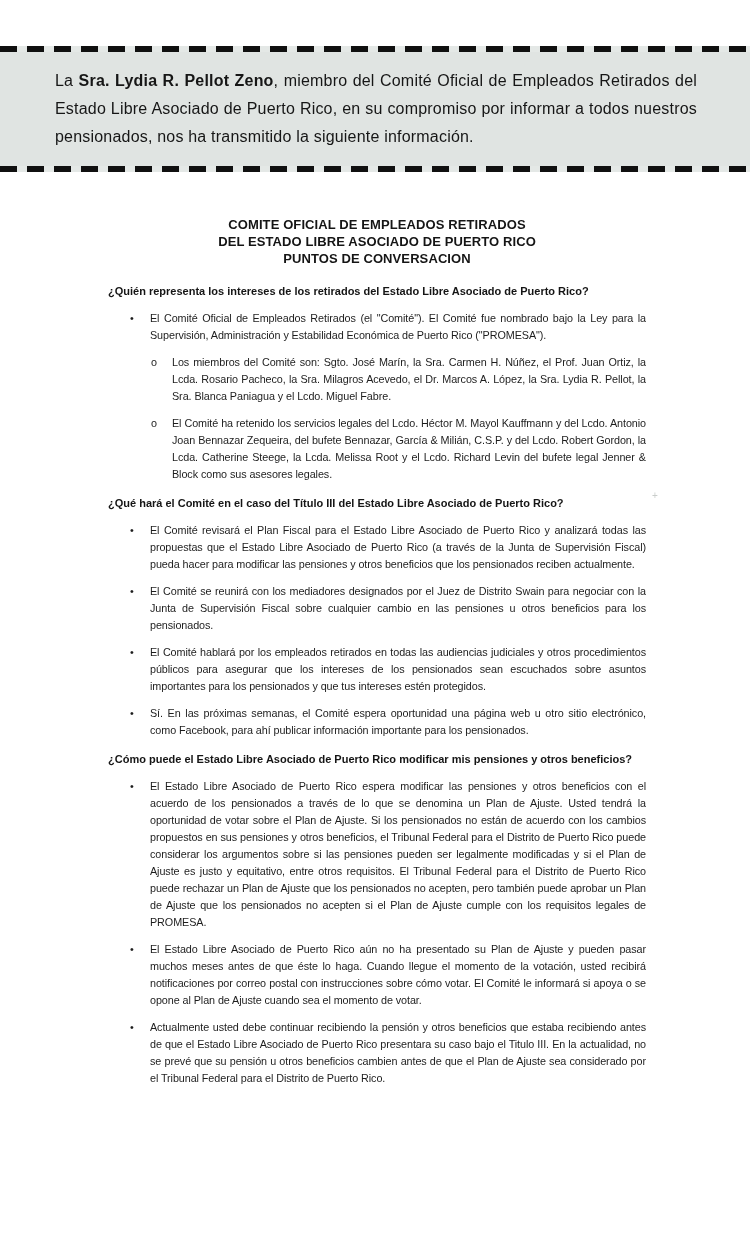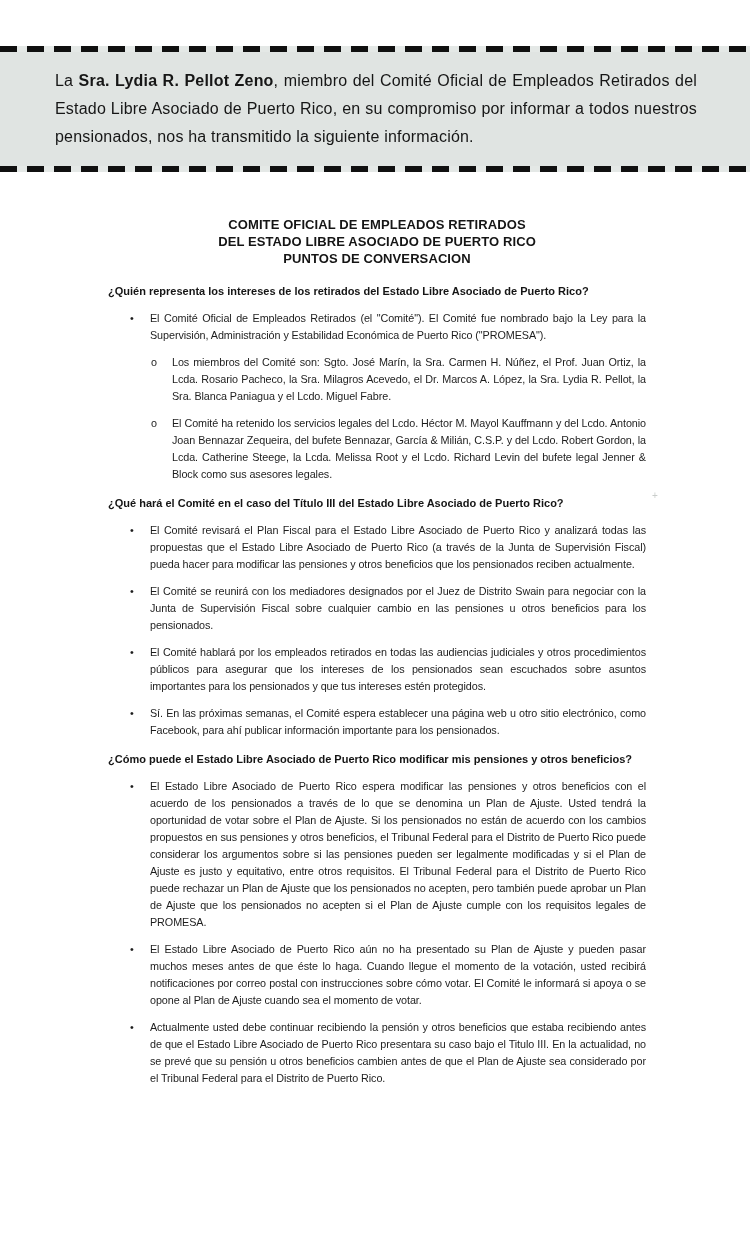--- a/index.html
+++ b/index.html
@@ -97,21 +97,21 @@
           <div class="bullet lvl2"><span class="marker">o</span><span>Los miembros del Comité son: Sgto. José Marín, la Sra. Carmen H. Núñez, el Prof. Juan Ortiz, la Lcda. Rosario Pacheco, la Sra. Milagros Acevedo, el Dr. Marcos A. López, la Sra. Lydia R. Pellot, la Sra. Blanca Paniagua y el Lcdo. Miguel Fabre.</span></div>
           <div class="bullet lvl2"><span class="marker">o</span><span>El Comité ha retenido los servicios legales del Lcdo. Héctor M. Mayol Kauffmann y del Lcdo. Antonio Joan Bennazar Zequeira, del bufete Bennazar, García &amp; Milián, C.S.P. y del Lcdo. Robert Gordon, la Lcda. Catherine Steege, la Lcda. Melissa Root y el Lcdo. Richard Levin del bufete legal Jenner &amp; Block como sus asesores legales.</span></div>
         </div>
         <div>
           <p class="question">¿Qué hará el Comité en el caso del Título III del Estado Libre Asociado de Puerto Rico?</p>
           <div class="bullet"><span class="marker">•</span><span>El Comité revisará el Plan Fiscal para el Estado Libre Asociado de Puerto Rico y analizará todas las propuestas que el Estado Libre Asociado de Puerto Rico (a través de la Junta de Supervisión Fiscal) pueda hacer para modificar las pensiones y otros beneficios que los pensionados reciben actualmente.</span></div>
           <div class="bullet"><span class="marker">•</span><span>El Comité se reunirá con los mediadores designados por el Juez de Distrito Swain para negociar con la Junta de Supervisión Fiscal sobre cualquier cambio en las pensiones u otros beneficios para los pensionados.</span></div>
           <div class="bullet"><span class="marker">•</span><span>El Comité hablará por los empleados retirados en todas las audiencias judiciales y otros procedimientos públicos para asegurar que los intereses de los pensionados sean escuchados sobre asuntos importantes para los pensionados y que tus intereses estén protegidos.</span></div>
         </div>
         <div>
-          <div class="bullet"><span class="marker">•</span><span>Sí. En las próximas semanas, el Comité espera establecer una página web u otro sitio electrónico, como Facebook, para ahí publicar información importante para los pensionados.</span></div>
+          <div class="bullet"><span class="marker">•</span><span>Sí. En las próximas semanas, el Comité espera oportunidad una página web u otro sitio electrónico, como Facebook, para ahí publicar información importante para los pensionados.</span></div>
         </div>
         <div>
           <p class="question">¿Cómo puede el Estado Libre Asociado de Puerto Rico modificar mis pensiones y otros beneficios?</p>
           <div class="bullet"><span class="marker">•</span><span>El Estado Libre Asociado de Puerto Rico espera modificar las pensiones y otros beneficios con el acuerdo de los pensionados a través de lo que se denomina un Plan de Ajuste. Usted tendrá la oportunidad de votar sobre el Plan de Ajuste. Si los pensionados no están de acuerdo con los cambios propuestos en sus pensiones y otros beneficios, el Tribunal Federal para el Distrito de Puerto Rico puede considerar los argumentos sobre si las pensiones pueden ser legalmente modificadas y si el Plan de Ajuste es justo y equitativo, entre otros requisitos. El Tribunal Federal para el Distrito de Puerto Rico puede rechazar un Plan de Ajuste que los pensionados no acepten, pero también puede aprobar un Plan de Ajuste que los pensionados no acepten si el Plan de Ajuste cumple con los requisitos legales de PROMESA.</span></div>
         </div>
         <div>
           <div class="bullet"><span class="marker">•</span><span>El Estado Libre Asociado de Puerto Rico aún no ha presentado su Plan de Ajuste y pueden pasar muchos meses antes de que éste lo haga. Cuando llegue el momento de la votación, usted recibirá notificaciones por correo postal con instrucciones sobre cómo votar. El Comité le informará si apoya o se opone al Plan de Ajuste cuando sea el momento de votar.</span></div>
         </div>
         <div>
           <div class="bullet"><span class="marker">•</span><span>Actualmente usted debe continuar recibiendo la pensión y otros beneficios que estaba recibiendo antes de que el Estado Libre Asociado de Puerto Rico presentara su caso bajo el Titulo III. En la actualidad, no se prevé que su pensión u otros beneficios cambien antes de que el Plan de Ajuste sea considerado por el Tribunal Federal para el Distrito de Puerto Rico.</span></div>

